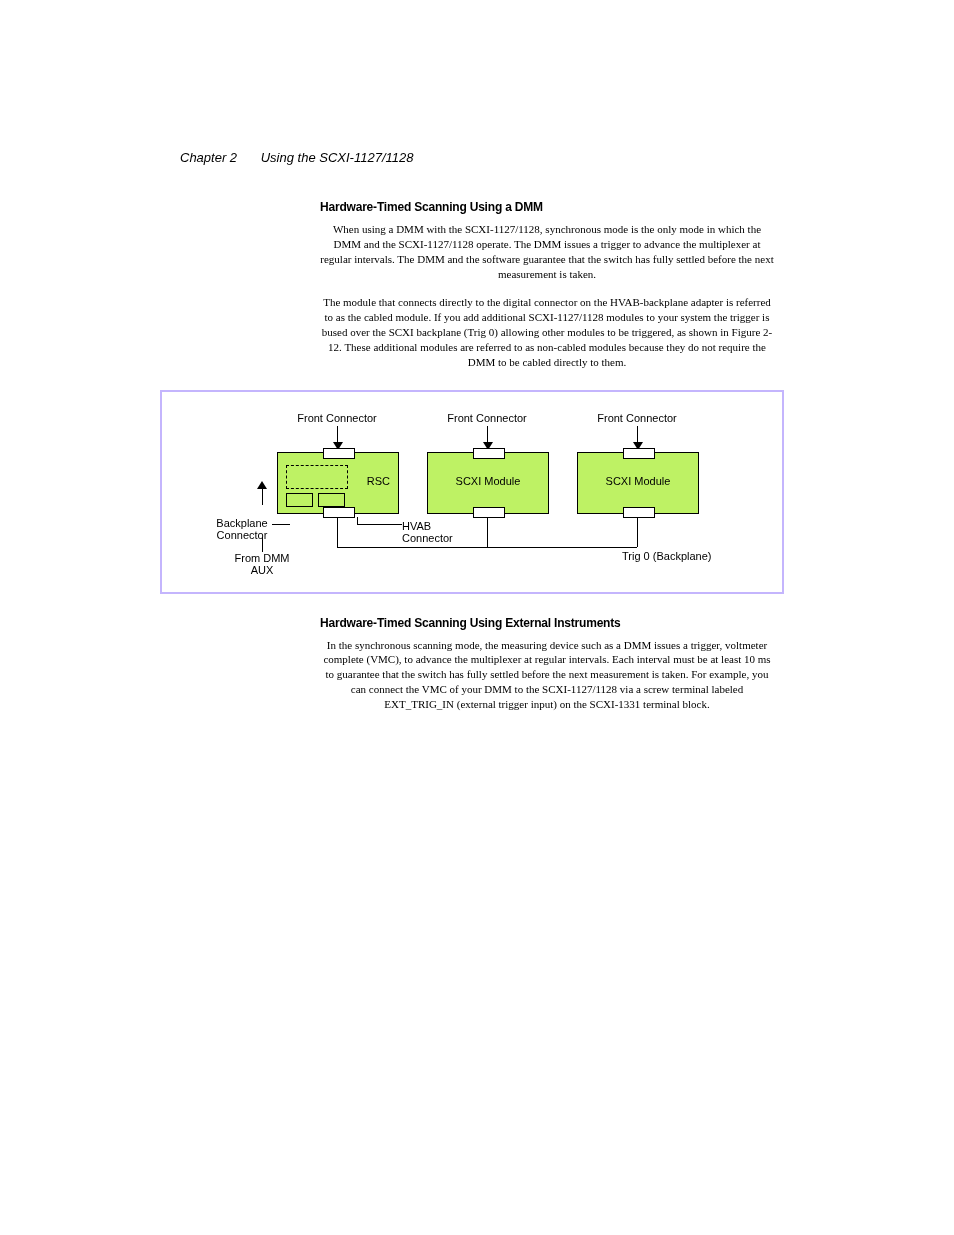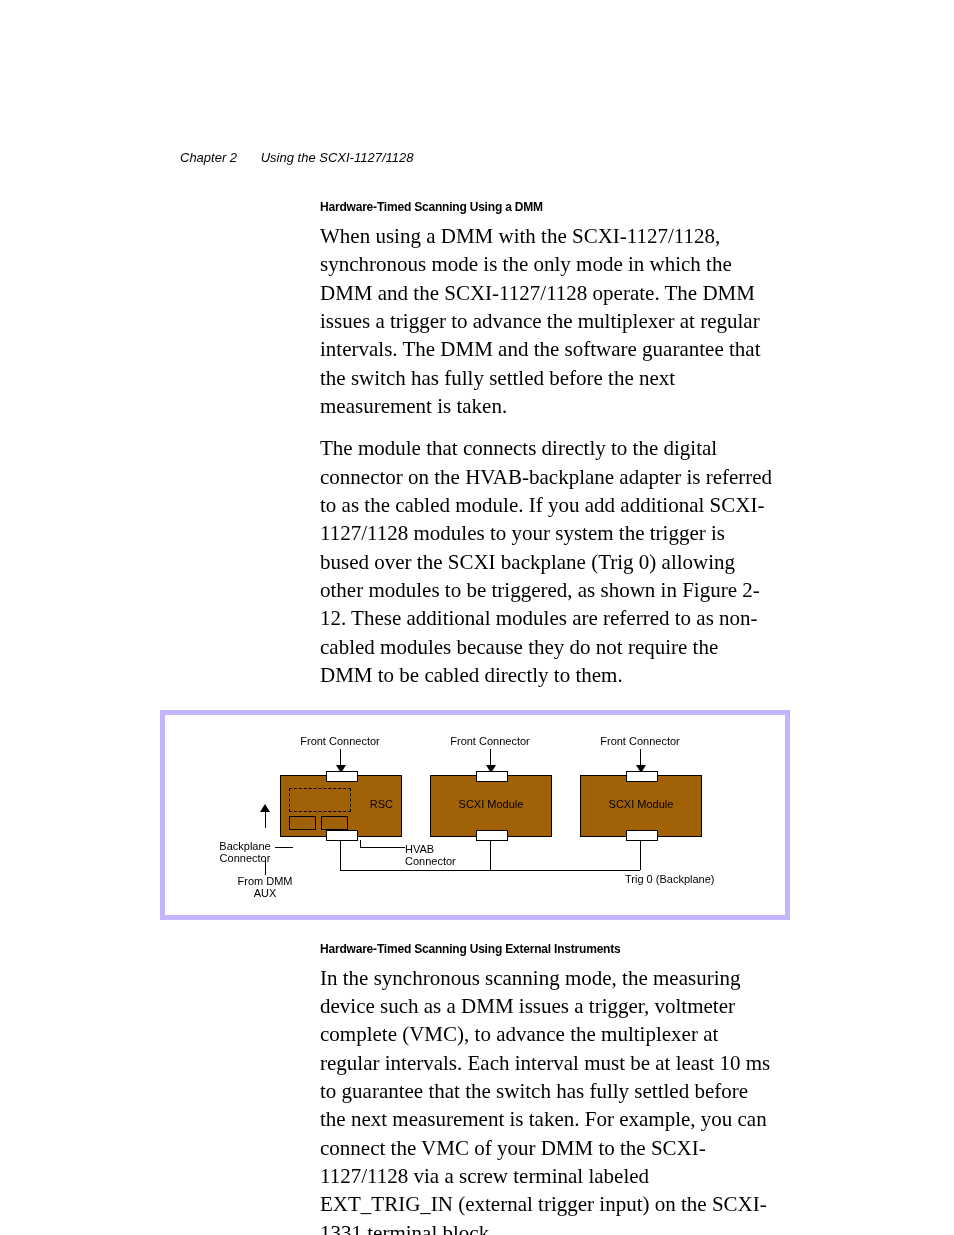--- a/index.html
+++ b/index.html
@@ -34,47 +34,47 @@
     margin-top: 50px;
   }
   h3.section {
     font-family: Arial, Helvetica, sans-serif;
     font-weight: bold;
     font-size: 12px;
     margin: 22px 0 8px 0;
     letter-spacing: -0.2px;
   }
   .body-text {
-    font-size: 21px;
+    font-size: 11px;
     line-height: 1.35;
     margin: 0 0 14px 0;
-    text-align: left;
+    text-align: center;
   }
   .indent {
     margin-left: 140px;
   }
   .figure-box {
-    border: 5px solid #c4b5fd;
+    border: 2px solid #c4b5fd;
     margin: 20px 0 10px -20px;
     width: 620px;
     height: 200px;
     position: relative;
     font-family: Arial, Helvetica, sans-serif;
     font-size: 11px;
   }
   .fig-label {
     position: absolute;
     text-align: center;
   }
   .module-box {
     position: absolute;
     border: 1px solid #000;
     width: 120px;
     height: 60px;
-    background: #a16207;
+    background: #bef264;
   }
   .small-box {
     position: absolute;
     border: 1px solid #000;
     background: #fff;
   }
   .arrow-down::after {
     content: "";
     position: absolute;
     left: 50%;

